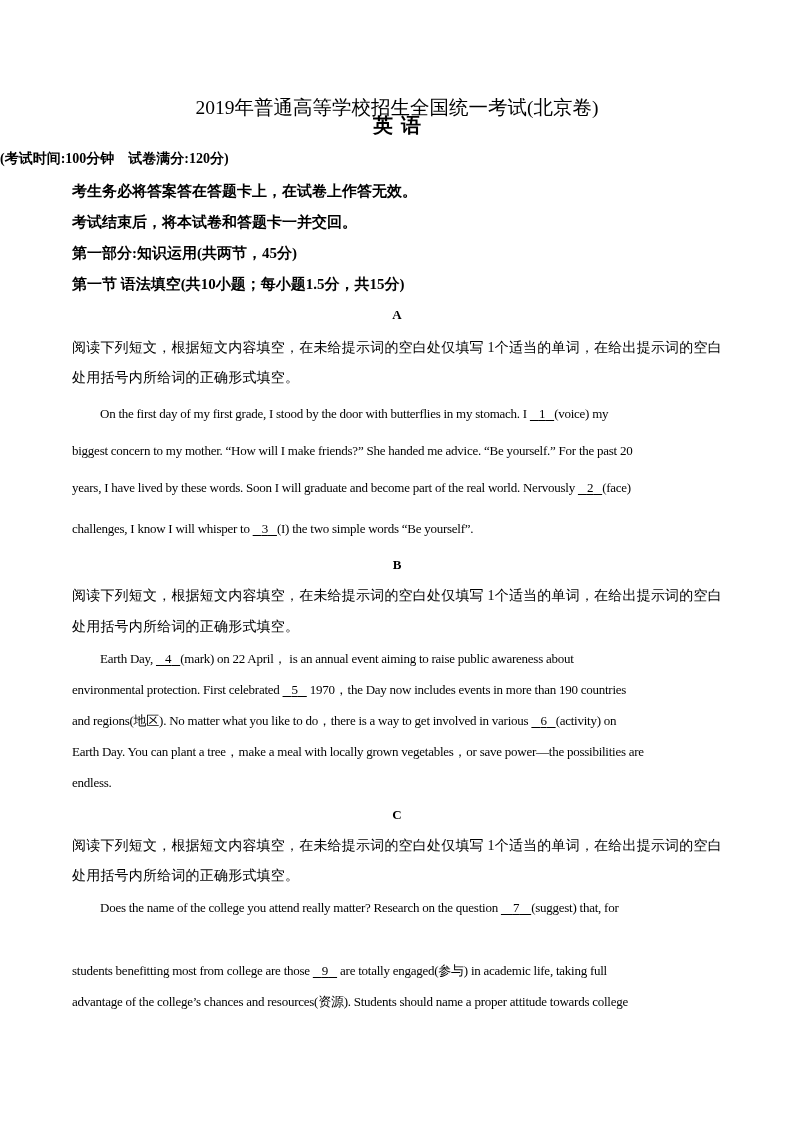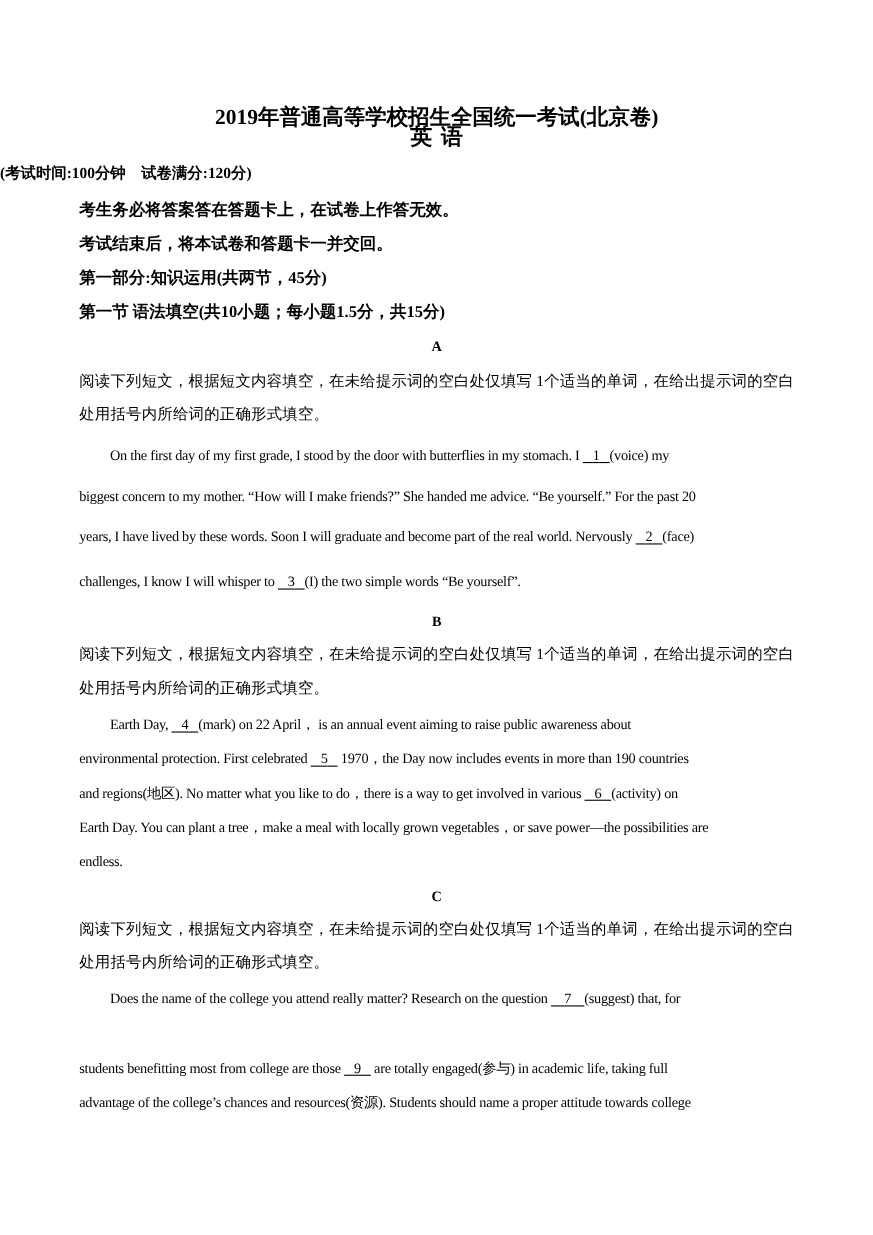--- a/index.html
+++ b/index.html
@@ -1,20 +1,20 @@
 <!DOCTYPE html>
 <html><head>
 <meta charset="utf-8">
 <style>
   html, body { margin: 0; padding: 0; background: #ffffff; }
   body { width: 794px; height: 1123px; position: relative; overflow: hidden; color: #000; }
   .page { position: absolute; left: 0; top: 0; width: 794px; height: 1123px; }
   .serif { font-family: "Liberation Serif", "DejaVu Serif", serif; }
   .abs { position: absolute; white-space: nowrap; }
-  .title { left: 0; width: 794px; text-align: center; top: 96px; font-size: 19.5px; line-height: 24px; font-weight: bold; }
+  .title { left: 0; width: 794px; text-align: center; top: 96px; font-size: 19.5px; line-height: 24px; }
   .subject { left: 0; width: 794px; text-align: center; top: 113px; font-size: 20px; line-height: 24px; font-weight: bold; letter-spacing: 8px; padding-left: 8px; box-sizing: border-box; }
   .exam-info { left: 0; width: 794px; text-align: left; top: 150px; font-size: 14px; line-height: 18px; font-weight: bold; }
   .bold-line { left: 72px; font-size: 15px; line-height: 20px; font-weight: bold; }
   .sec-letter { left: 0; width: 794px; text-align: center; font-size: 13px; line-height: 18px; font-weight: bold; }
   .instr { left: 72px; font-size: 14px; line-height: 18px; letter-spacing: 0.2px; }
   .para { left: 72px; font-size: 13px; line-height: 18px; letter-spacing: -0.25px; }
   .indent { left: 100px; }
   .blank { display: inline-block; text-decoration: underline; text-underline-offset: 2px; }
   .blank .pad { white-space: pre; }
 </style>

